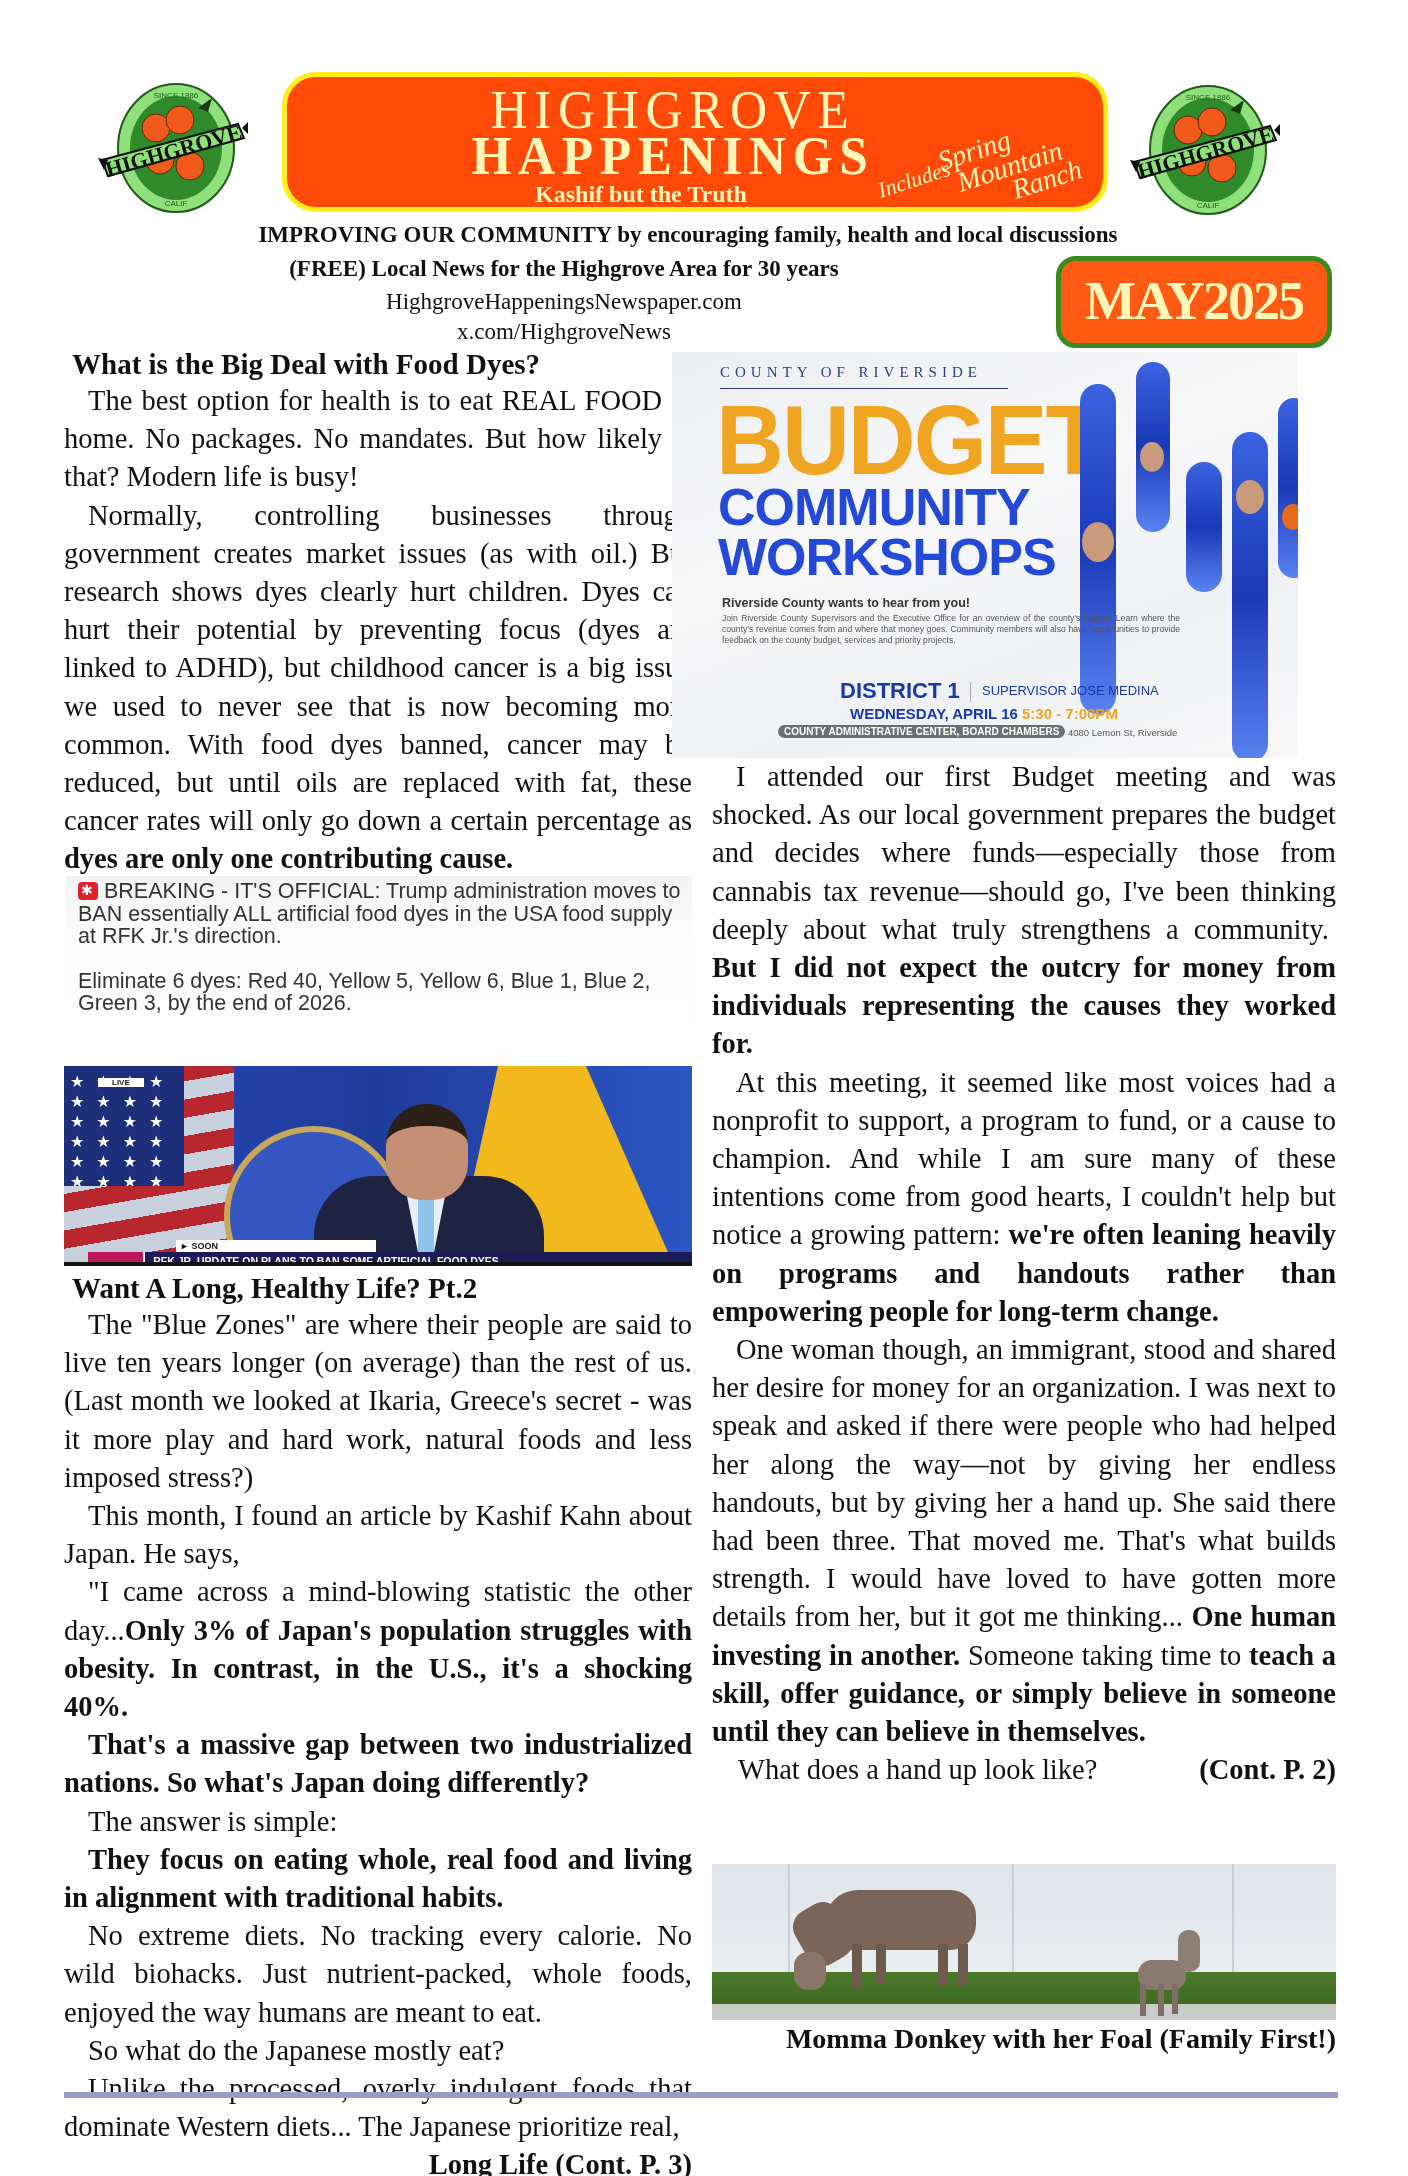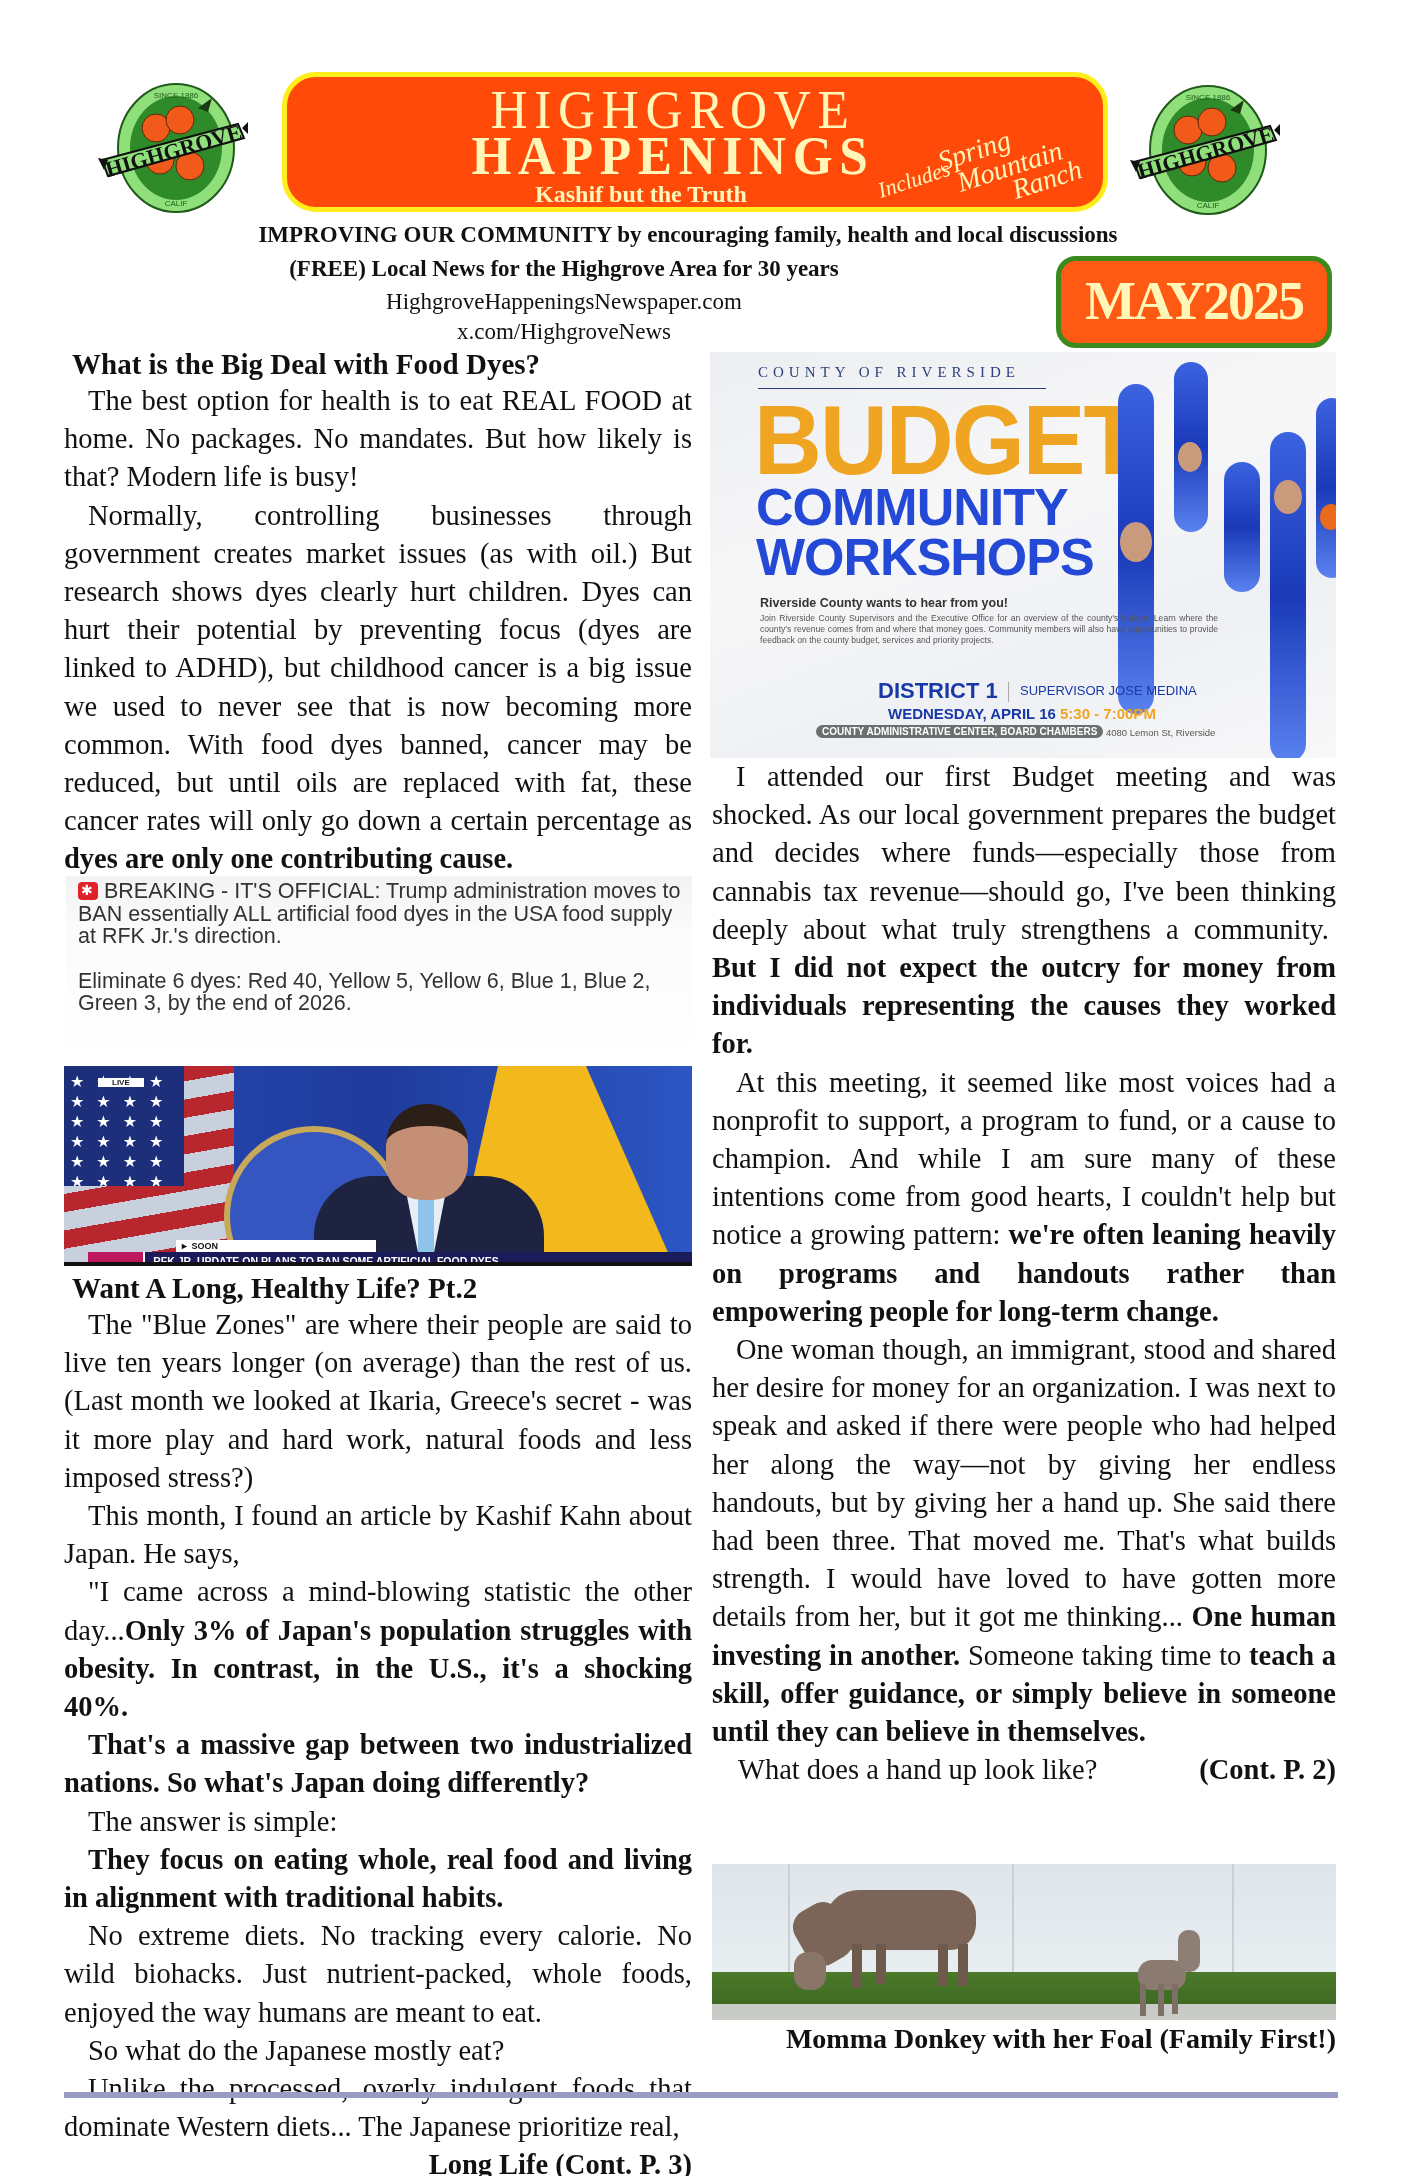--- a/index.html
+++ b/index.html
@@ -98,21 +98,21 @@
   .fox .person-tie { position: absolute; left: 354px; top: 122px; width: 16px; height: 80px; background: #8ec3ea; }
   .fox .person-head { position: absolute; left: 322px; top: 38px; width: 82px; height: 96px; background: #c48f74; border-radius: 40px 40px 36px 36px; border-top: 22px solid #2b1f18; }
   .fox .live { position: absolute; left: 34px; top: 12px; background: #ffffff; color: #1a1a1a; font-family: "Liberation Sans", sans-serif; font-weight: bold; font-size: 8px; padding: 0 14px; }
   .fox .soon { position: absolute; left: 112px; top: 174px; width: 200px; height: 12px; background: #ffffff; color: #111; font-family: "Liberation Sans", sans-serif; font-weight: bold; font-size: 9px; line-height: 12px; padding-left: 4px; }
   .fox .lower { position: absolute; left: 24px; top: 186px; width: 604px; height: 18px; background: #1b1b5a; display: flex; }
   .fox .fox5 { background: #be185d; color: #ffffff; font-family: "Liberation Sans", sans-serif; font-weight: bold; font-size: 15px; line-height: 18px; padding: 12px 8px; border-right: 2px solid #ffffff; }
   .fox .ticker { color: #ffffff; font-family: "Liberation Sans", sans-serif; font-weight: bold; font-size: 10.5px; line-height: 18px; padding-left: 8px; white-space: nowrap; }
 
   
   .flyer {
-    position: absolute; left: 710px; top: 352px; width: 626px; height: 406px; overflow: hidden;
+    position: absolute; left: 672px; top: 352px; width: 626px; height: 406px; overflow: hidden;
     background: linear-gradient(160deg, #eceef1 0%, #f7f7f8 40%, #eef0f3 70%, #f8f8f9 100%);
     font-family: "Liberation Sans", "DejaVu Sans", sans-serif;
   }
   .flyer .county { position: absolute; left: 48px; top: 12px; font-size: 15px; letter-spacing: 5px; color: #2b3f7a; font-family: "Liberation Serif", serif; }
   .flyer .county-rule { position: absolute; left: 48px; top: 36px; width: 288px; height: 1px; background: #2b3f7a; }
   .flyer .budget { position: absolute; left: 44px; top: 38px; font-size: 94px; font-weight: bold; color: #f0a522; letter-spacing: -2px; line-height: 96px; transform: scaleY(1.05); transform-origin: top left; }
   .flyer .community { position: absolute; left: 46px; top: 128px; font-size: 52px; font-weight: bold; color: #2349d6; line-height: 54px; letter-spacing: -1px; }
   .flyer .workshops { position: absolute; left: 46px; top: 178px; font-size: 52px; font-weight: bold; color: #2349d6; line-height: 54px; letter-spacing: -1px; }
   .flyer .wants { position: absolute; left: 50px; top: 244px; font-size: 12.5px; font-weight: bold; color: #333; text-align: right; }
   .flyer .desc { position: absolute; left: 50px; top: 261px; width: 458px; font-size: 8.6px; line-height: 11px; color: #555; text-align: justify; }

